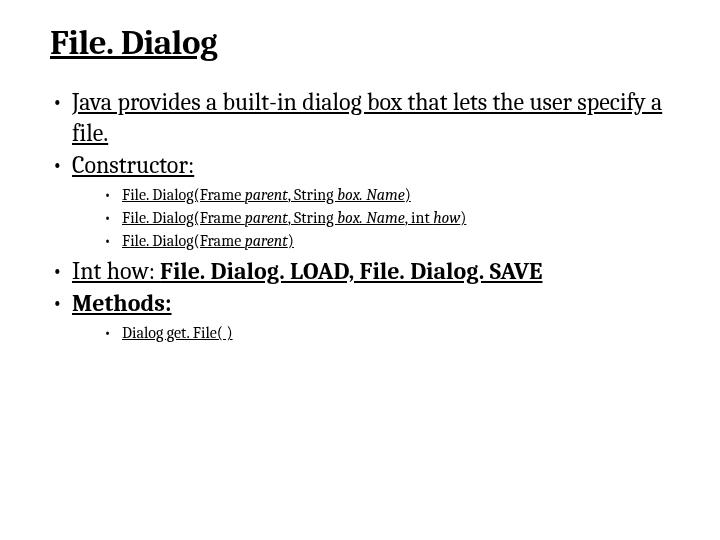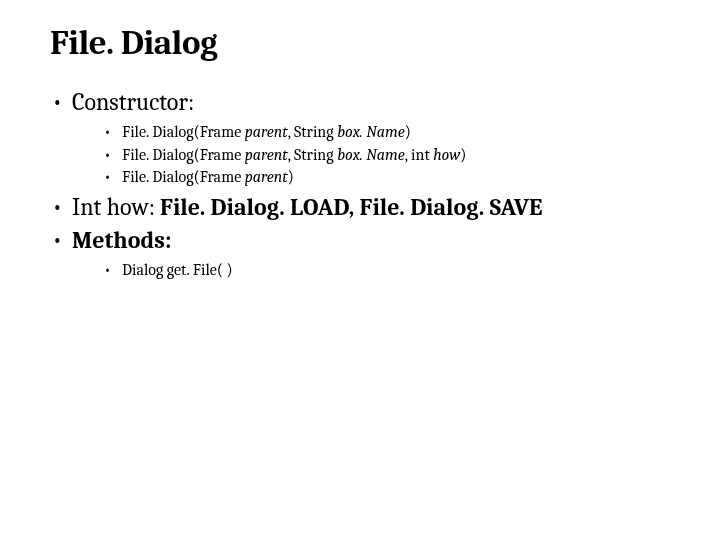--- a/index.html
+++ b/index.html
@@ -9,20 +9,21 @@
     height: 540px;
     background: #fff;
     font-family: Cambria, Georgia, 'Times New Roman', serif;
     color: #000;
   }
   .slide {
     box-sizing: border-box;
     width: 720px;
     height: 540px;
     padding: 22px 50px 20px 50px;
+    text-decoration: underline;
   }
   .title {
     font-size: 35px;
     font-weight: 700;
     margin: 0 0 24px 0;
     letter-spacing: -0.5px;
   }
   .outer-list {
     list-style: none;
     padding: 0;
@@ -62,20 +63,21 @@
   .b { font-weight: 700; }
   .i { font-style: italic; }
 </style>
 </head>
 <body>
 
 <div class="slide">
   <h1 class="title">File. Dialog</h1>
 
   <ul class="outer-list">
+    <li>Java provides a built-in dialog box that lets the user specify a file.</li>
 
 
     <li>
       <span>Constructor:</span>
       <ul class="inner-list">
         <li>
           <span>File. Dialog(Frame </span><span class="i">parent</span><span>, String </span><span class="i">box. Name</span><span>)</span>
         </li>
         <li>
           <span>File. Dialog(Frame </span><span class="i">parent</span><span>, String </span><span class="i">box. Name</span><span>, int </span><span class="i">how</span><span>)</span>

